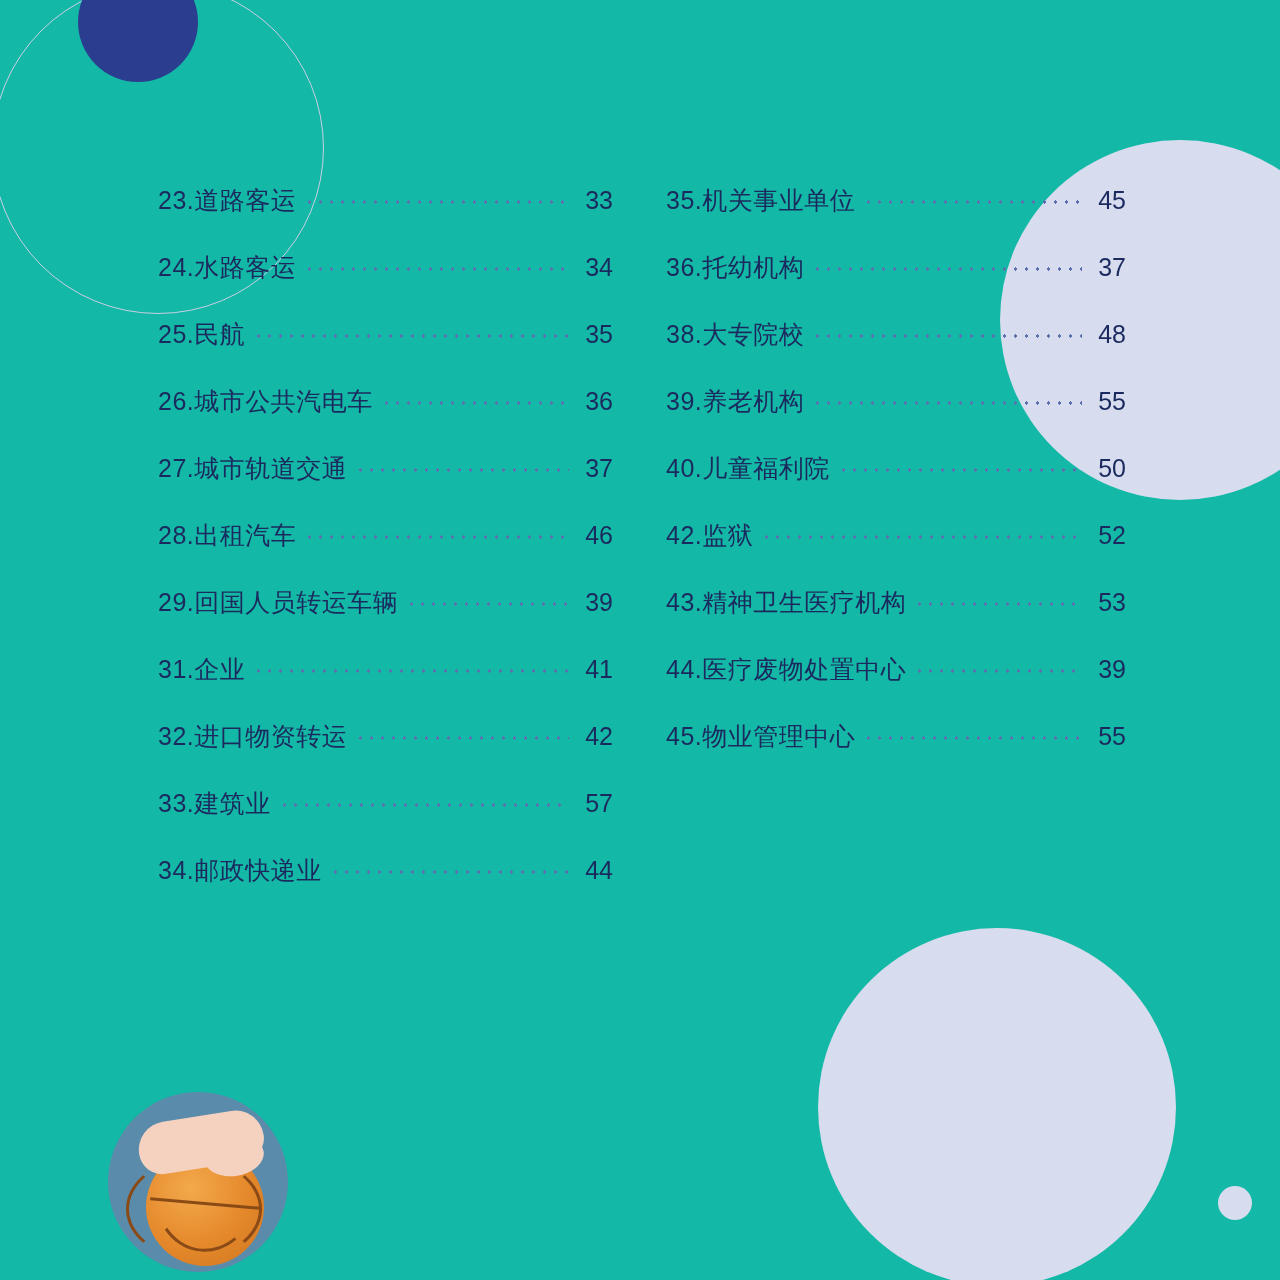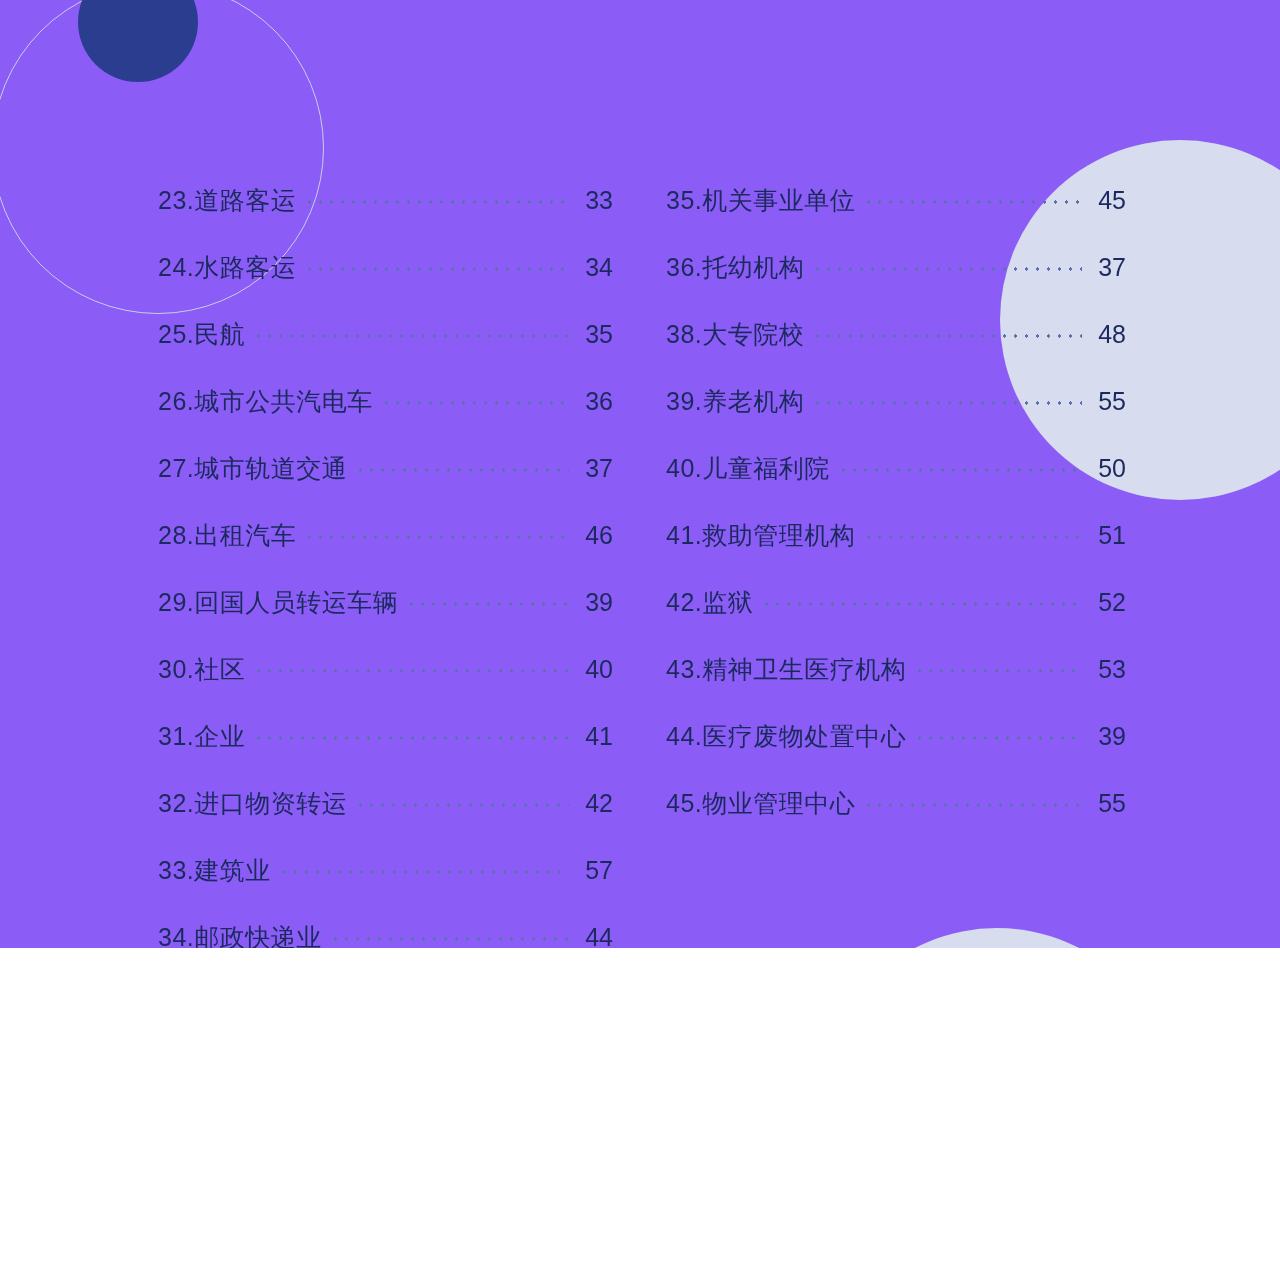--- a/index.html
+++ b/index.html
@@ -9,22 +9,22 @@
   body {
     width: 1280px;
     height: 1280px;
     background: #ffffff;
     font-family: "Liberation Sans", sans-serif;
     overflow: hidden;
   }
   .page {
     position: relative;
     width: 1280px;
-    height: 948px;
-    background: #8b5cf6;
+    height: 1280px;
+    background: #14b8a6;
     overflow: hidden;
   }
 
   
   .deco-ring {
     position: absolute;
     left: -8px;
     top: -18px;
     width: 330px;
     height: 330px;
@@ -254,25 +254,20 @@
         <span class="toc-dots"></span>
         <span class="toc-page">46</span>
       </div>
 
       <div class="toc-entry">
         <span class="toc-label">29.回国人员转运车辆</span>
         <span class="toc-dots"></span>
         <span class="toc-page">39</span>
       </div>
 
-      <div class="toc-entry">
-        <span class="toc-label">30.社区</span>
-        <span class="toc-dots"></span>
-        <span class="toc-page">40</span>
-      </div>
 
       <div class="toc-entry">
         <span class="toc-label">31.企业</span>
         <span class="toc-dots"></span>
         <span class="toc-page">41</span>
       </div>
 
       <div class="toc-entry">
         <span class="toc-label">32.进口物资转运</span>
         <span class="toc-dots"></span>
@@ -319,25 +314,20 @@
         <span class="toc-dots"></span>
         <span class="toc-page">55</span>
       </div>
 
       <div class="toc-entry">
         <span class="toc-label">40.儿童福利院</span>
         <span class="toc-dots"></span>
         <span class="toc-page">50</span>
       </div>
 
-      <div class="toc-entry">
-        <span class="toc-label">41.救助管理机构</span>
-        <span class="toc-dots"></span>
-        <span class="toc-page">51</span>
-      </div>
 
       <div class="toc-entry">
         <span class="toc-label">42.监狱</span>
         <span class="toc-dots"></span>
         <span class="toc-page">52</span>
       </div>
 
       <div class="toc-entry">
         <span class="toc-label">43.精神卫生医疗机构</span>
         <span class="toc-dots"></span>

